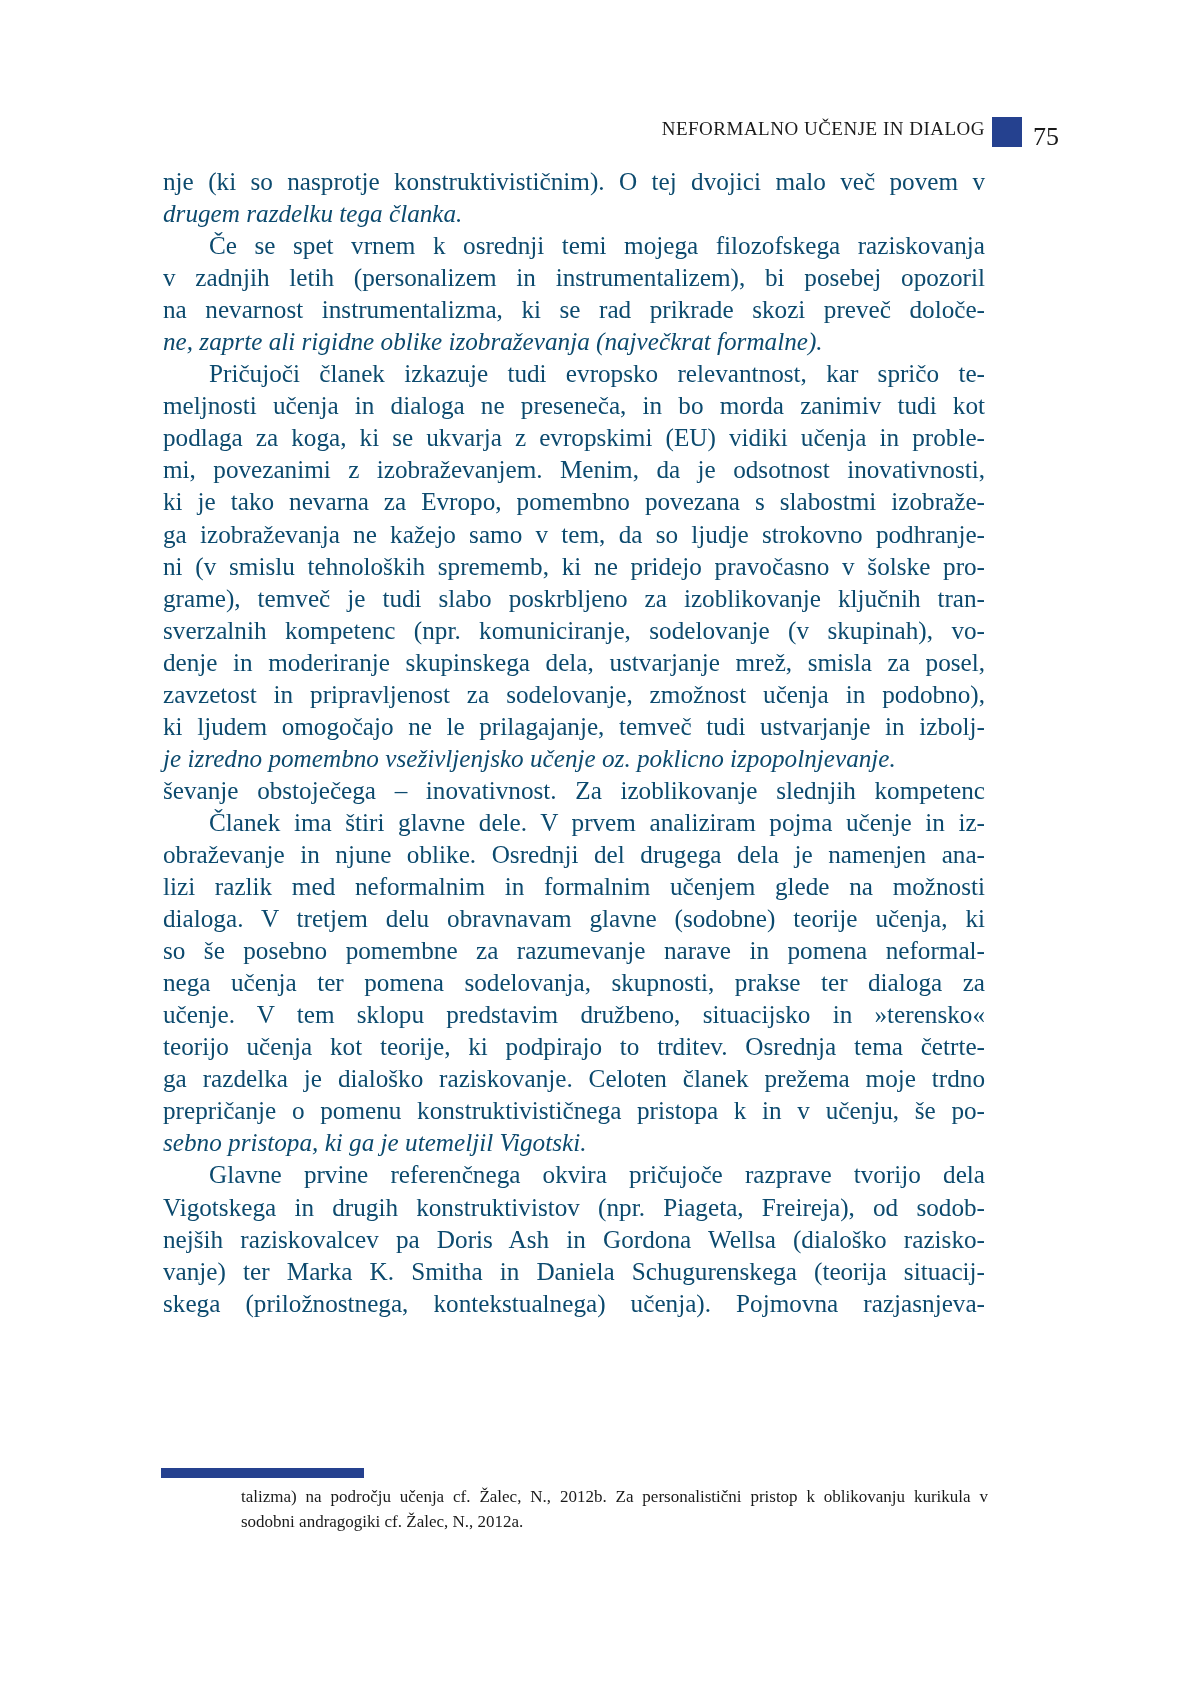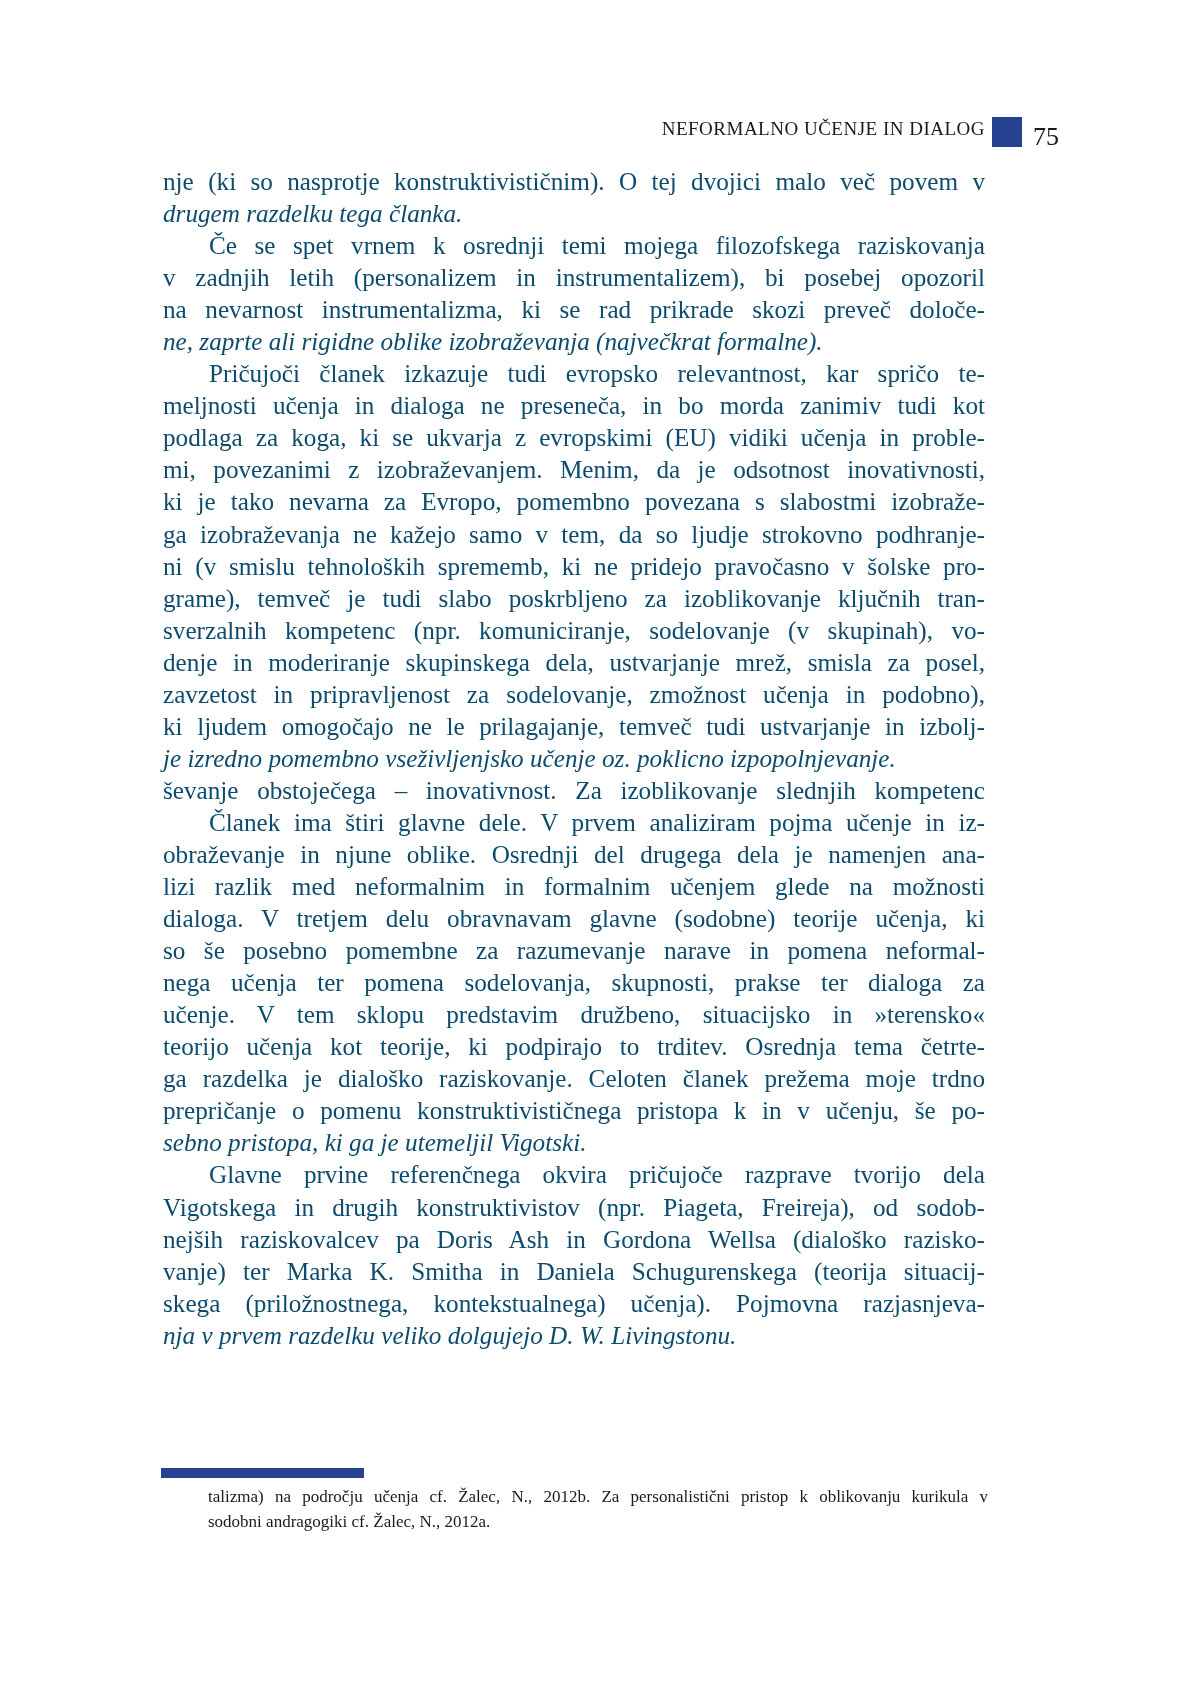--- a/index.html
+++ b/index.html
@@ -32,21 +32,21 @@
   .line.first-indent { padding-left: 46px; }
   .footnote-rule {
     position: absolute; left: 161px; top: 1468px; width: 203px; height: 10px;
     background: #25418f;
   }
   .footnote {
     position: absolute; left: 208px; top: 1484px; width: 780px;
     font-family: "Liberation Serif", "DejaVu Serif", serif;
     font-size: 17px; line-height: 25px; color: #1a1a1a;
   }
-  .footnote .line { text-align-last: left; }
+  .footnote .line { text-align-last: left; margin-left: 33px; }
   .footnote .line.just { text-align-last: justify; }
 </style>
 </head>
 <body>
 
 <div class="page">
 
   <div class="running-head">NEFORMALNO UČENJE IN DIALOG</div>
   <div class="head-square"></div>
   <div class="page-number">75</div>
@@ -95,21 +95,20 @@
       <span class="line">prepričanje o pomenu konstruktivističnega pristopa k in v učenju, še po-</span>
       <span class="line last">sebno pristopa, ki ga je utemeljil Vigotski.</span>
     </p>
 
     <p>
       <span class="line first-indent">Glavne prvine referenčnega okvira pričujoče razprave tvorijo dela</span>
       <span class="line">Vigotskega in drugih konstruktivistov (npr. Piageta, Freireja), od sodob-</span>
       <span class="line">nejših raziskovalcev pa Doris Ash in Gordona Wellsa (dialoško razisko-</span>
       <span class="line">vanje) ter Marka K. Smitha in Daniela Schugurenskega (teorija situacij-</span>
       <span class="line">skega (priložnostnega, kontekstualnega) učenja). Pojmovna razjasnjeva-</span>
-      <span class="line last">nja v prvem razdelku veliko dolgujejo D. W. Livingstonu.</span>
     </p>
   </div>
 
   <div class="footnote-rule"></div>
 
   <div class="footnote">
     <span class="line just">talizma) na področju učenja cf. Žalec, N., 2012b. Za personalistični pristop k oblikovanju kurikula v</span>
     <span class="line">sodobni andragogiki cf. Žalec, N., 2012a.</span>
   </div>
 

